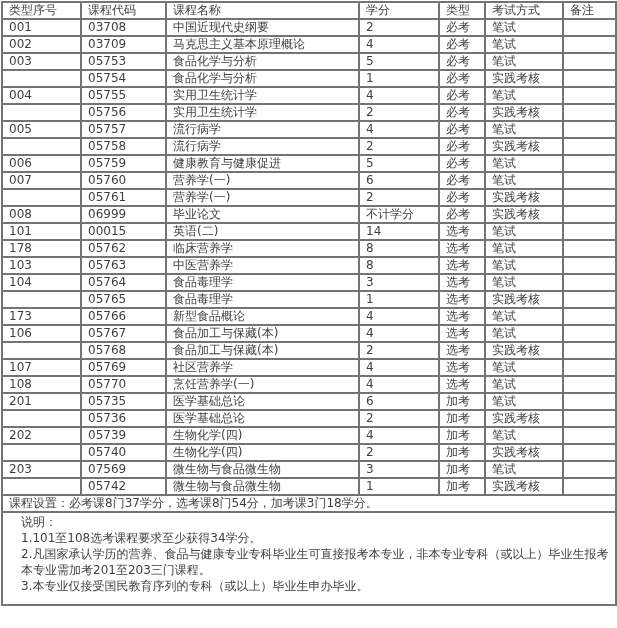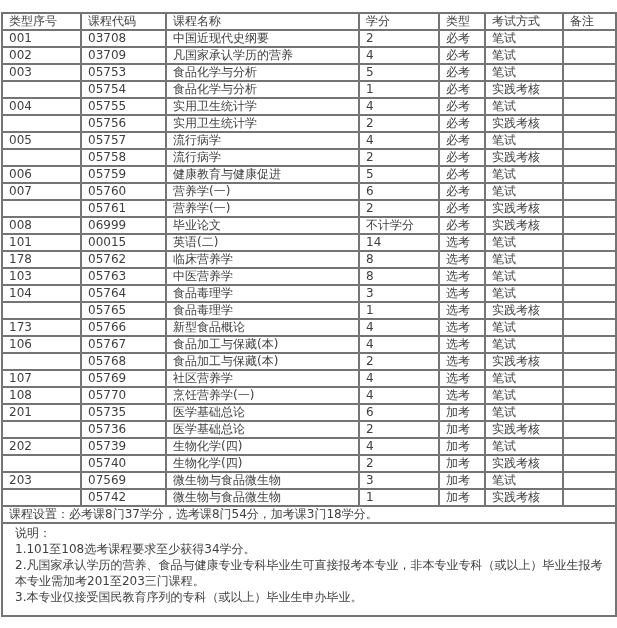--- a/index.html
+++ b/index.html
@@ -16,21 +16,21 @@
   }
   .page {
     width: 617px;
     height: 628px;
     background: #ffffff;
   }
   table.course-table {
     border-collapse: collapse;
     table-layout: fixed;
     width: 614px;
-    margin: 12px 0 0 1px;
+    margin: 1px 0 0 1px;
     font-size: 12px;
     color: #3f3f3f;
   }
   .course-table th,
   .course-table td {
     border: 2px solid #747474;
     font-weight: normal;
     text-align: left;
     vertical-align: middle;
     padding: 0 3px 0 6px;
@@ -39,21 +39,21 @@
     white-space: nowrap;
     overflow: hidden;
   }
   .course-table td.summary-cell {
     height: 15px;
   }
   .course-table td.notes-cell {
     vertical-align: top;
     white-space: normal;
     height: 93px;
-    padding: 1px 6px 2px 12px;
+    padding: 1px 6px 2px 18px;
     line-height: 16px;
   }
   .notes-cell .note-line {
     line-height: 16px;
   }
 </style>
 </head>
 <body>
 
 <div class="page">
@@ -84,21 +84,21 @@
           <td>03708</td>
           <td>中国近现代史纲要</td>
           <td>2</td>
           <td>必考</td>
           <td>笔试</td>
           <td></td>
         </tr>
         <tr>
           <td>002</td>
           <td>03709</td>
-          <td>凡国家承认学历的营养</td>
+          <td>马克思主义基本原理概论</td>
           <td>4</td>
           <td>必考</td>
           <td>笔试</td>
           <td></td>
         </tr>
         <tr>
           <td>003</td>
           <td>05753</td>
           <td>食品化学与分析</td>
           <td>5</td>

